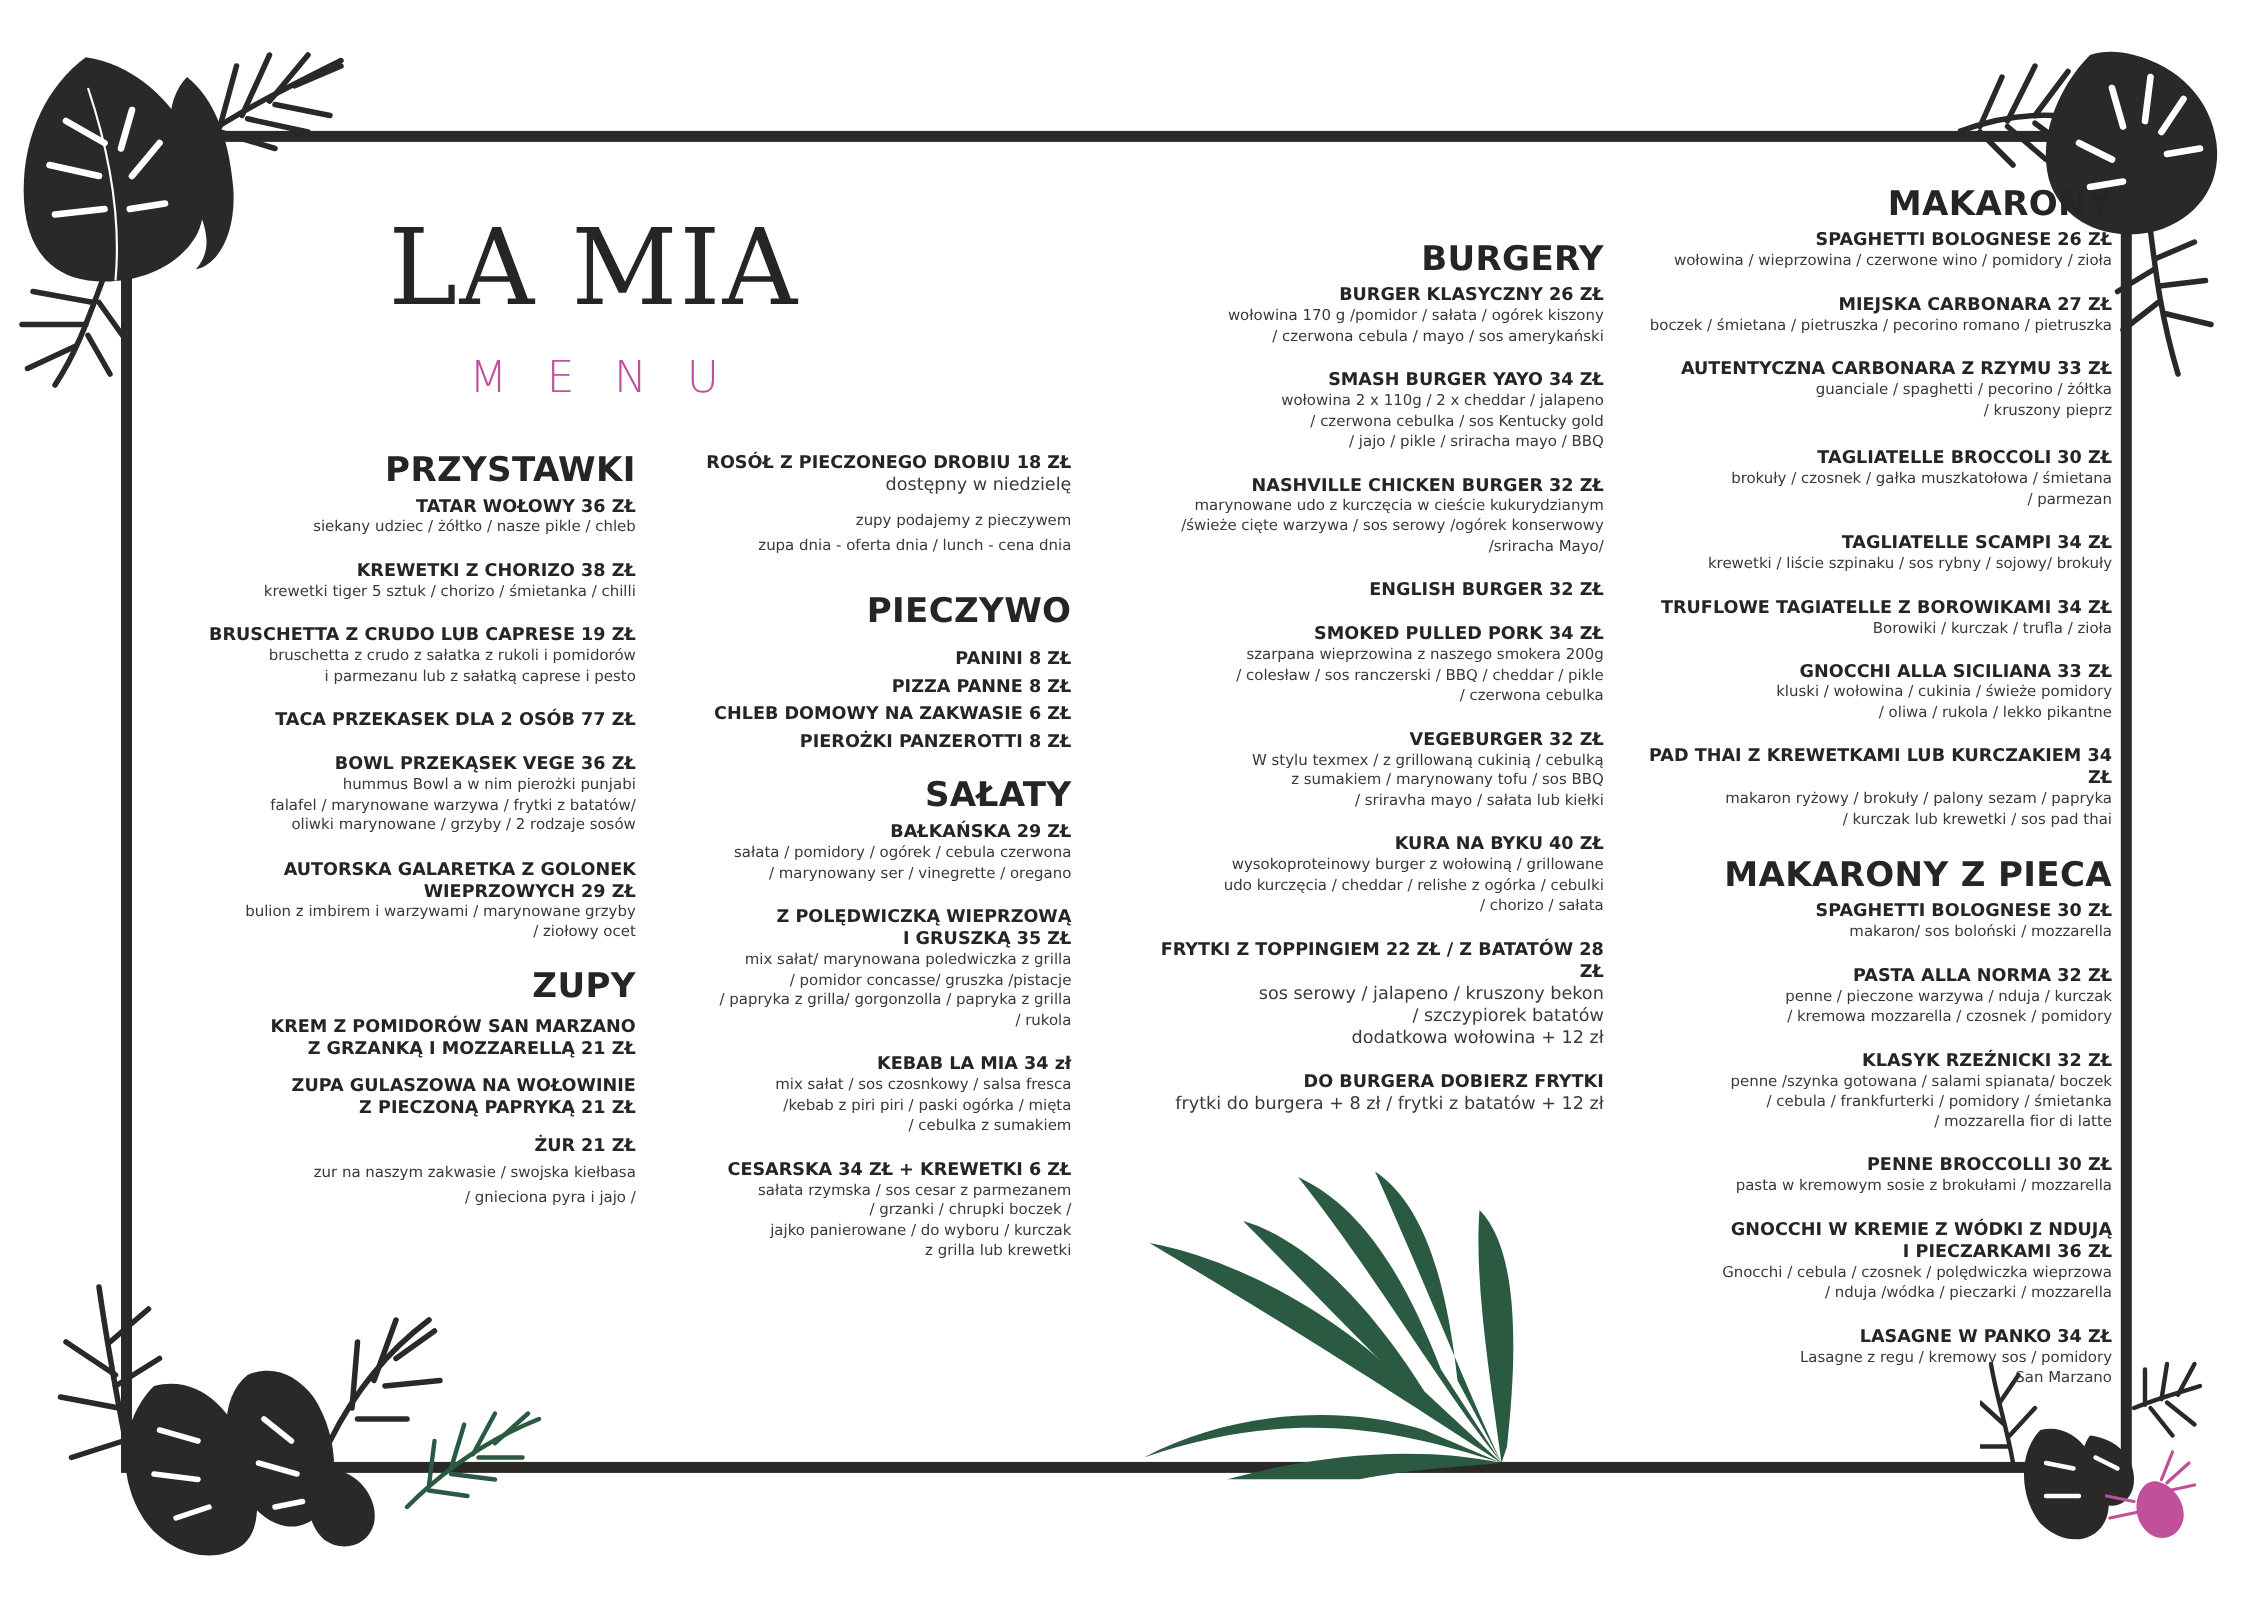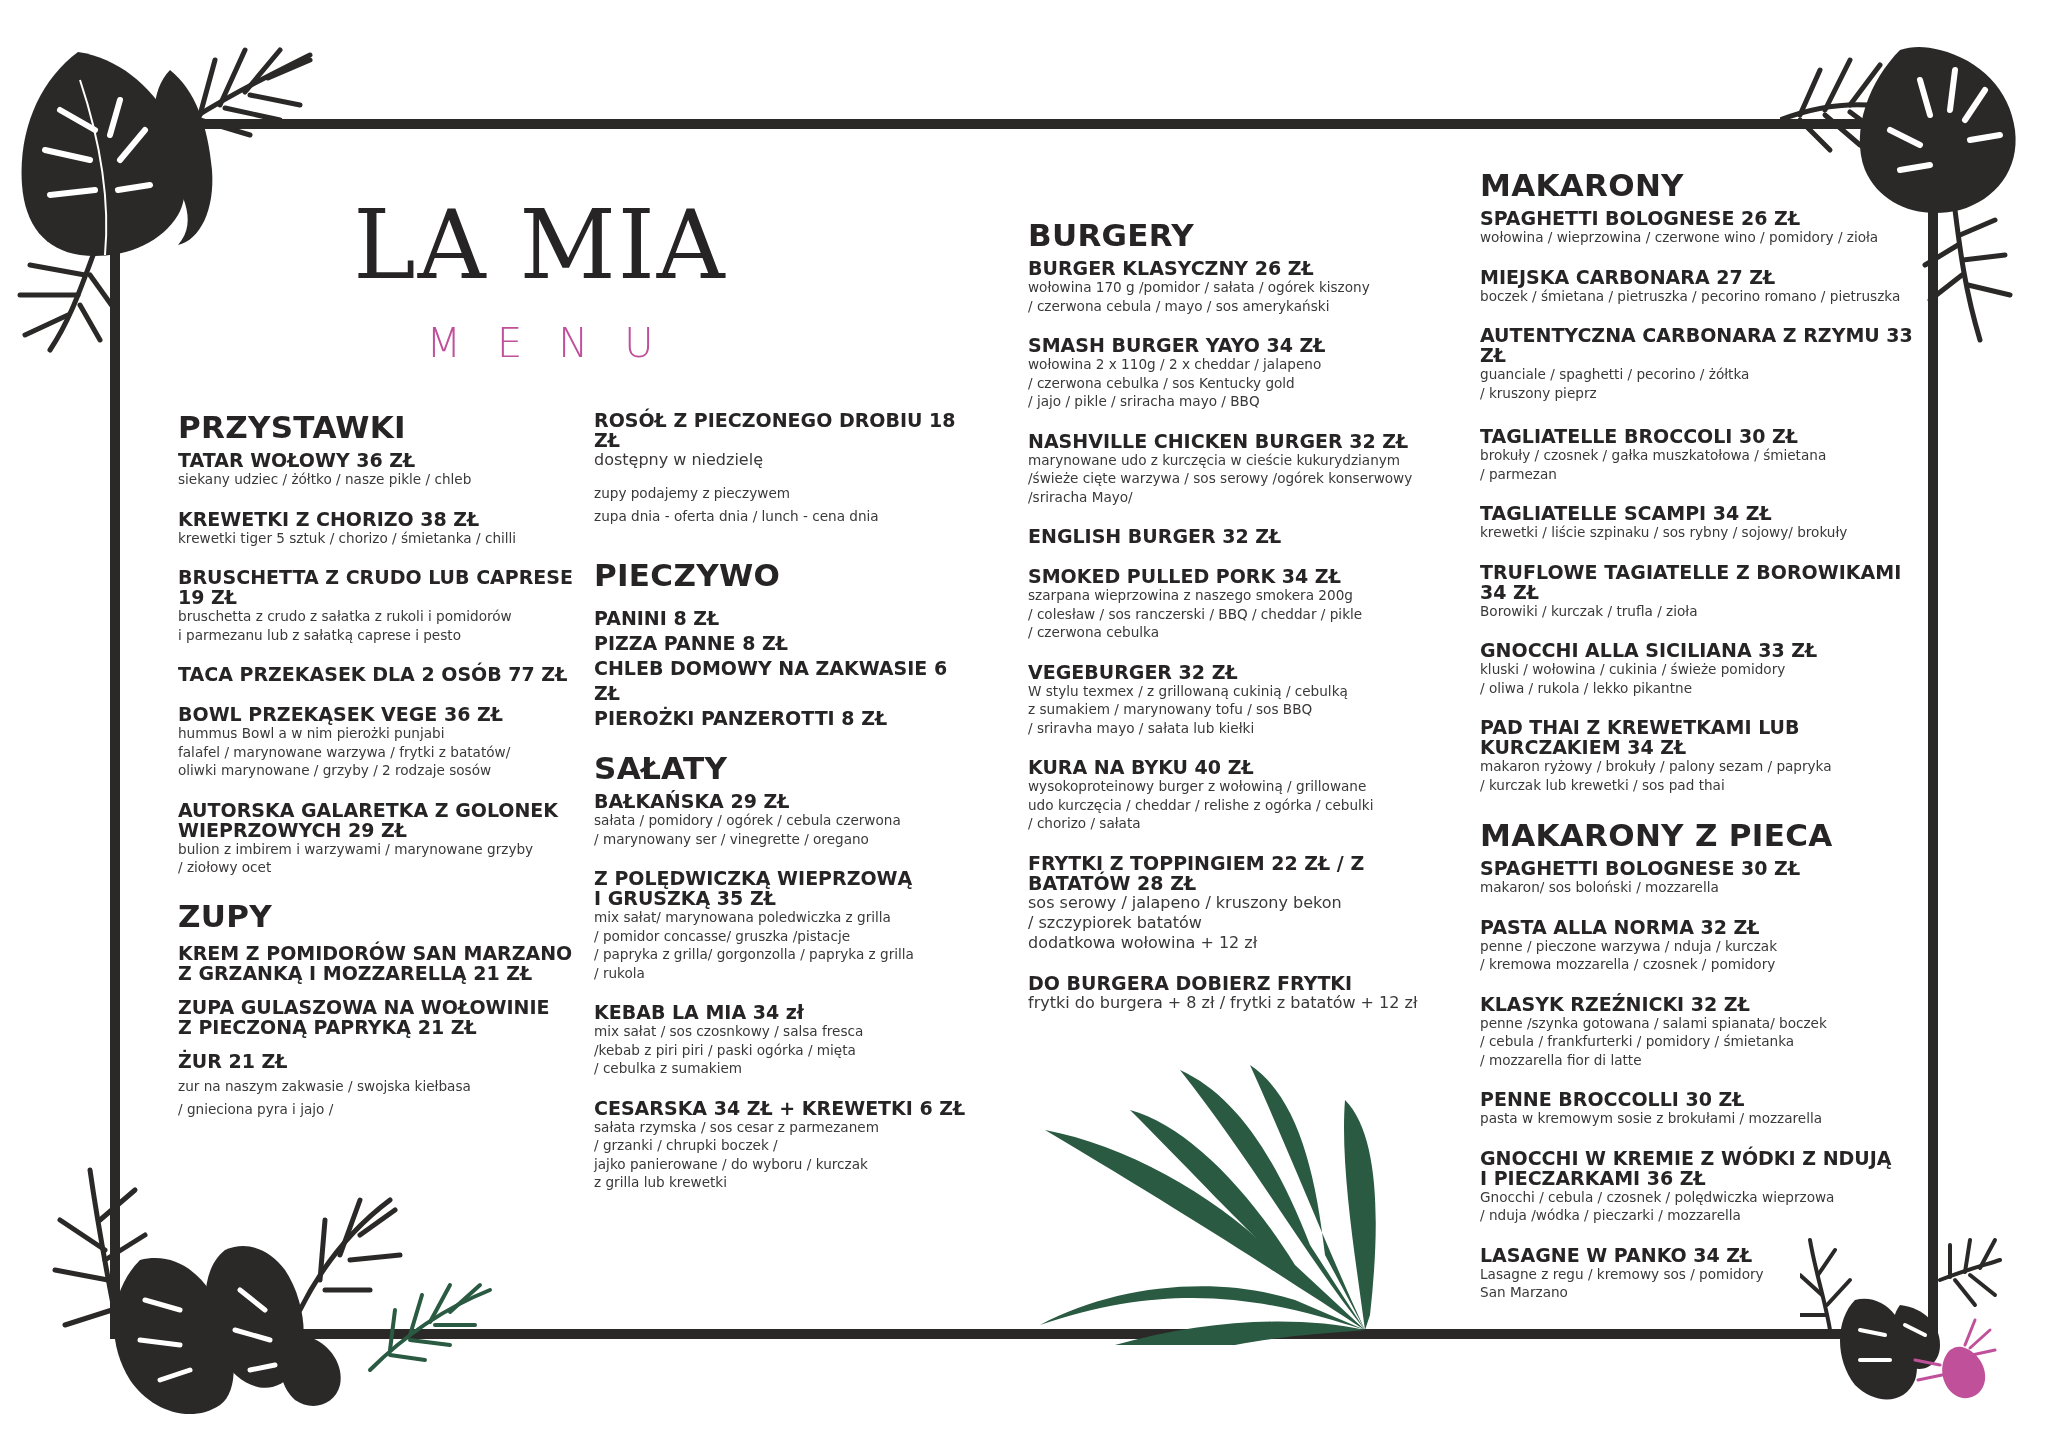--- a/index.html
+++ b/index.html
@@ -17,28 +17,28 @@
   .title-block { position: absolute; left: 340px; top: 198px; width: 400px; text-align: center; }
   .logo {
     font-family: "DejaVu Serif", serif; font-size: 94px; font-weight: 400;
     letter-spacing: 2px; color: #262424; line-height: 1; transform: scaleY(1.02);
   }
   .subtitle {
     margin-top: 28px; font-family: "DejaVu Sans", sans-serif; font-size: 40px;
     letter-spacing: 36px; color: #c0509a; font-weight: 300; padding-left: 36px;
   }
 
-  .col { position: absolute; }
+  .col { position: absolute; text-align: right; }
   .section-title {
     font-family: "DejaVu Sans", sans-serif; font-weight: 700; font-size: 31px;
     color: #262424; letter-spacing: 0.3px; line-height: 1.1;
   }
   .item { margin-top: 0; }
   .item-name {
-    font-family: "DejaVu Sans", sans-serif; font-weight: 700; font-size: 19px;
+    font-family: "DejaVu Sans", sans-serif; font-weight: 700; font-size: 16px;
     color: #262424; line-height: 20px; white-space: pre-line;
   }
   .item-desc {
     font-family: "DejaVu Sans", sans-serif; font-size: 13.6px; color: #3a3838;
     line-height: 18.5px; white-space: pre-line;
   }
   .item-desc.big { font-size: 16px; line-height: 20px; }
 </style>
 </head>
 <body>

